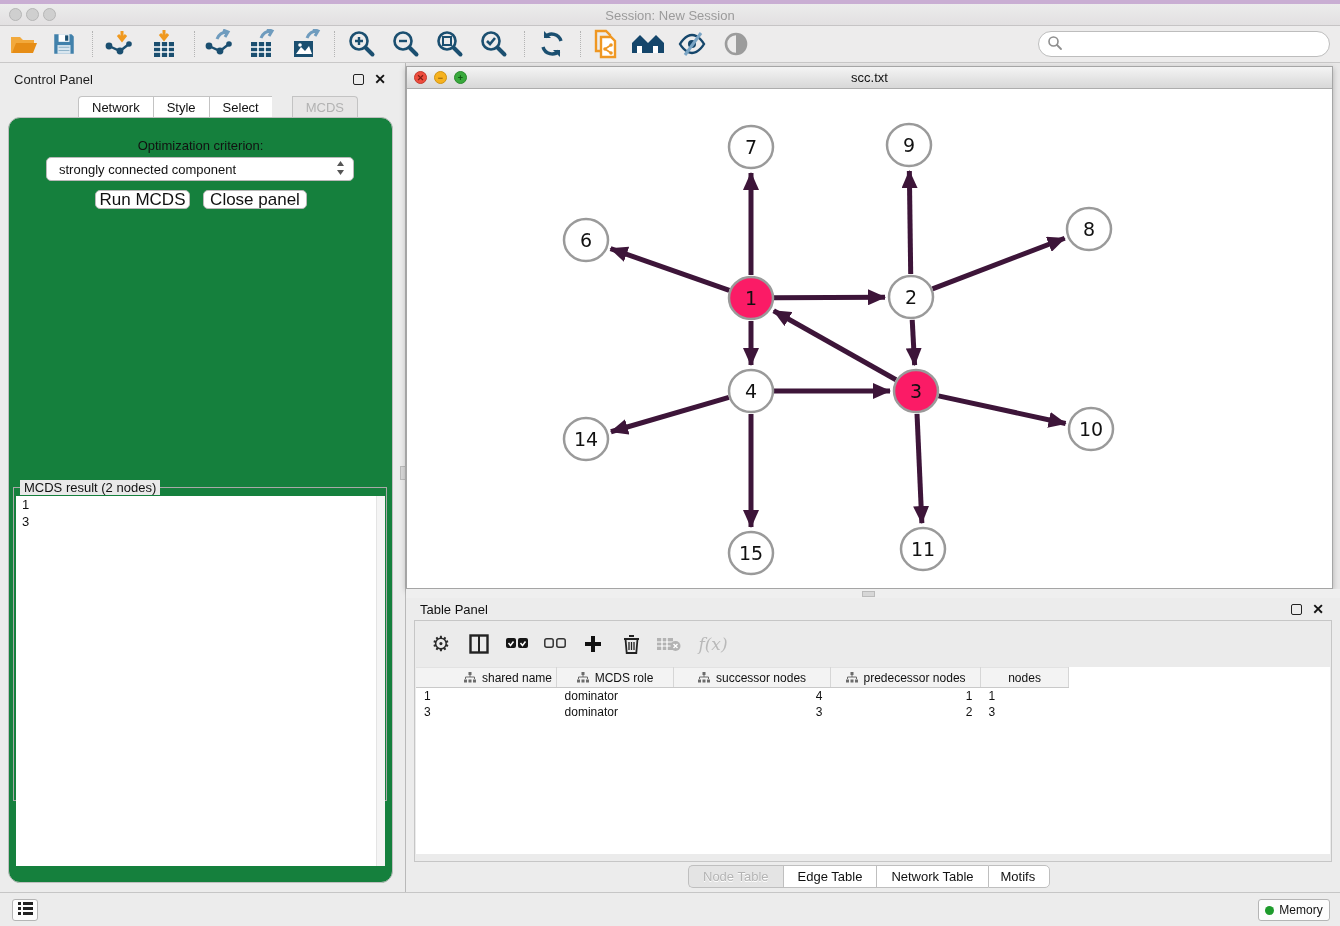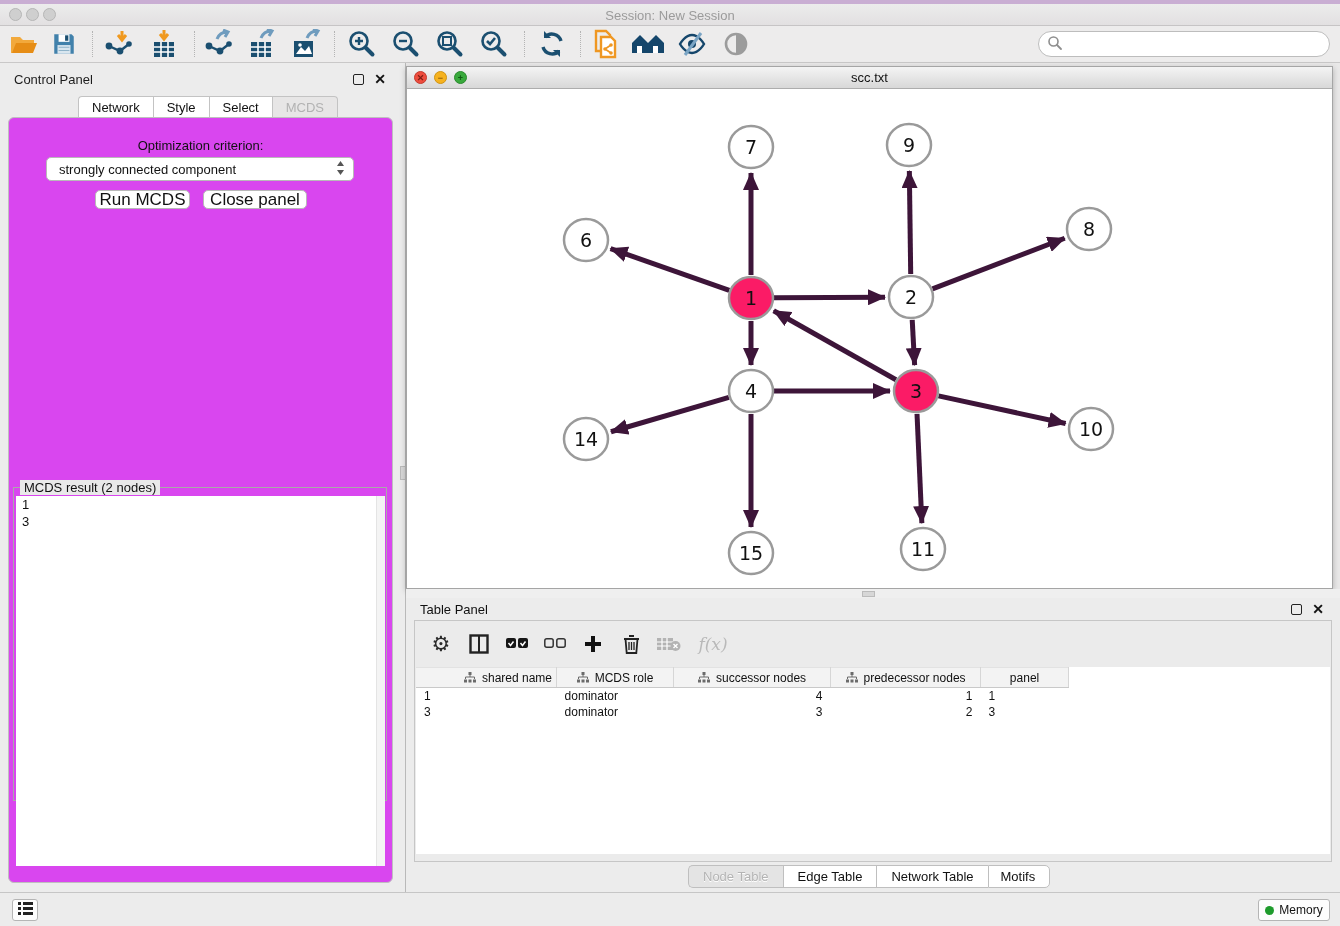--- a/index.html
+++ b/index.html
@@ -22,22 +22,22 @@
 
   
   .control-panel { left:0; top:63px; width:400px; height:829px; background:#ececec; }
   .cp-header { left:14px; top:9px; font-size:13px; color:#1c1c1c; }
   .float-ic { width:11px; height:11px; border:1.6px solid #222; border-radius:2px; }
   .close-ic { font-size:14px; font-weight:bold; color:#111; line-height:11px; }
   .cp-tabs { top:33px; left:78px; height:36px; display:flex; position:absolute; }
   .cp-tab { height:22px; padding:0 13px; background:#fff; border:1px solid #c3c3c3; border-right:none; display:flex; align-items:center; font-size:13px; }
   .cp-tab:first-child { border-radius:4px 0 0 0; }
   .cp-tab.last { border-right:1px solid #c3c3c3; border-radius:0 4px 0 0; }
-  .cp-tab.selected { background:#e7e6e6; color:#b2b2b2; border-bottom-color:#e7e6e6; }
-  .cp-content { left:8px; top:54px; width:385px; height:766px; background:#d946ef; border:1px solid #bfbfbf; border-radius:6px; }
+  .cp-tab.selected { background:#e7e6e6; color:#b2b2b2; border-bottom-color:#e7e6e6;margin-left:20px; }
+  .cp-content { left:8px; top:54px; width:385px; height:766px; background:#15803d; border:1px solid #bfbfbf; border-radius:12px; }
   .opt-label { top:20px; width:100%; text-align:center; font-size:13px; }
   .dropdown { left:37px; top:39px; width:308px; height:24px; background:#fff; border:1px solid #b9b9b9; border-radius:5px; display:flex; align-items:center; padding:0 8px 0 12px; position:absolute; }
   .dropdown .val { flex:1; font-size:13px; }
   .btn { height:19px; background:#fff; border:1px solid #b9b9b9; border-radius:5px; font-size:17px; display:flex; align-items:center; justify-content:center; position:absolute;text-align:center; }
   .groupbox { left:4px; top:369px; width:374px; height:314px; border:1px solid #a9a9a9; position:absolute; }
   .groupbox-label { position:absolute; left:6px; top:-8px; background:#e9e9e9; padding:0 4px; font-size:13px; }
   .result-area { position:absolute; left:2px; top:8px; width:369px; height:370px; background:#fff; overflow:hidden; }
   .result-area .line { padding:0 6px; font-size:13px; line-height:17px; }
   .vtrack { position:absolute; right:0; top:0; width:9px; height:100%; background:#f4f4f4; border-left:1px solid #e4e4e4; }
 
@@ -452,21 +452,21 @@
                     <path d="M6 3v2M1.5 7V5h9v2" stroke="#6b6b6b" fill="none"></path>
                     <rect x="0" y="7.5" width="3" height="3" fill="#6b6b6b"></rect>
                     <rect x="4.5" y="7.5" width="3" height="3" fill="#6b6b6b"></rect>
                     <rect x="9" y="7.5" width="3" height="3" fill="#6b6b6b"></rect>
                   </svg>
                   <span>predecessor nodes</span>
                 </span>
               </th>
               <th style="width: 88px;">
                 <span class="hdr-inner">
-                  <span>panel</span>
+                  <span>nodes</span>
                 </span>
               </th>
             </tr>
           </thead>
         <tbody id="tbody-rows">
             <tr>
               <td style="text-align: left; width: 137px;">1</td>
               <td style="text-align: left; width: 117px;">dominator</td>
               <td style="text-align: right; width: 157px;">4</td>
               <td style="text-align: right; width: 150px;">1</td>

